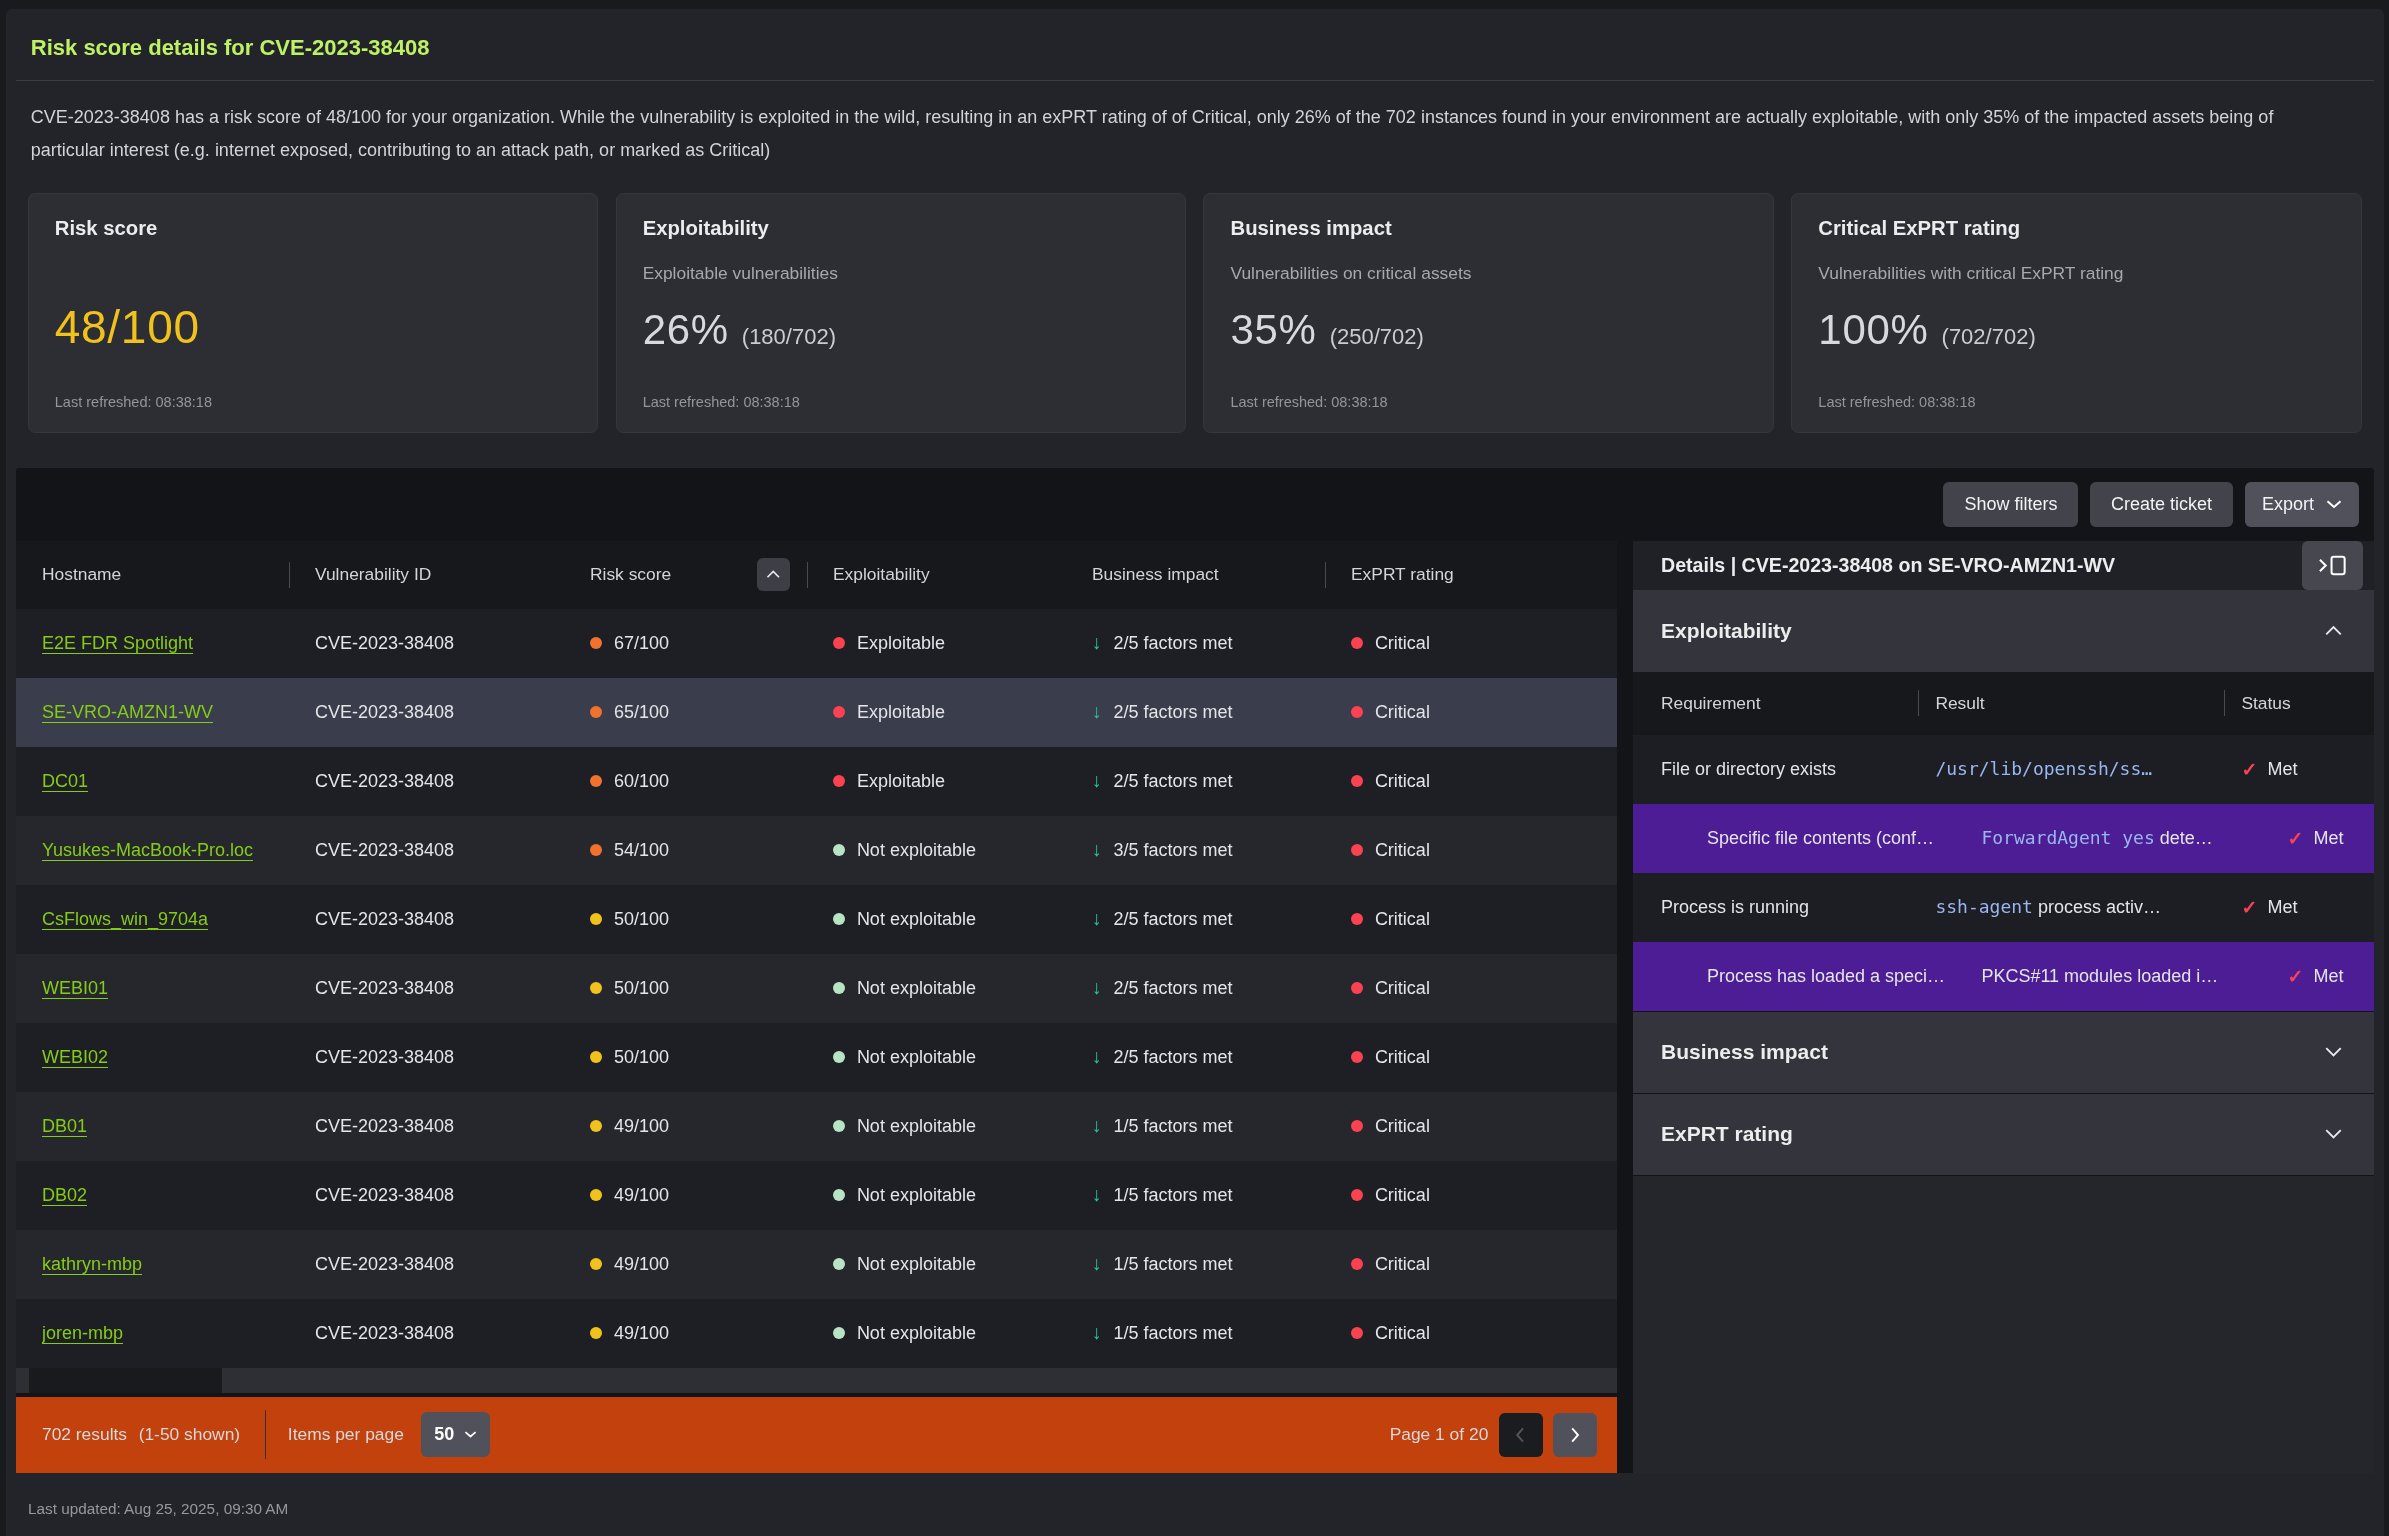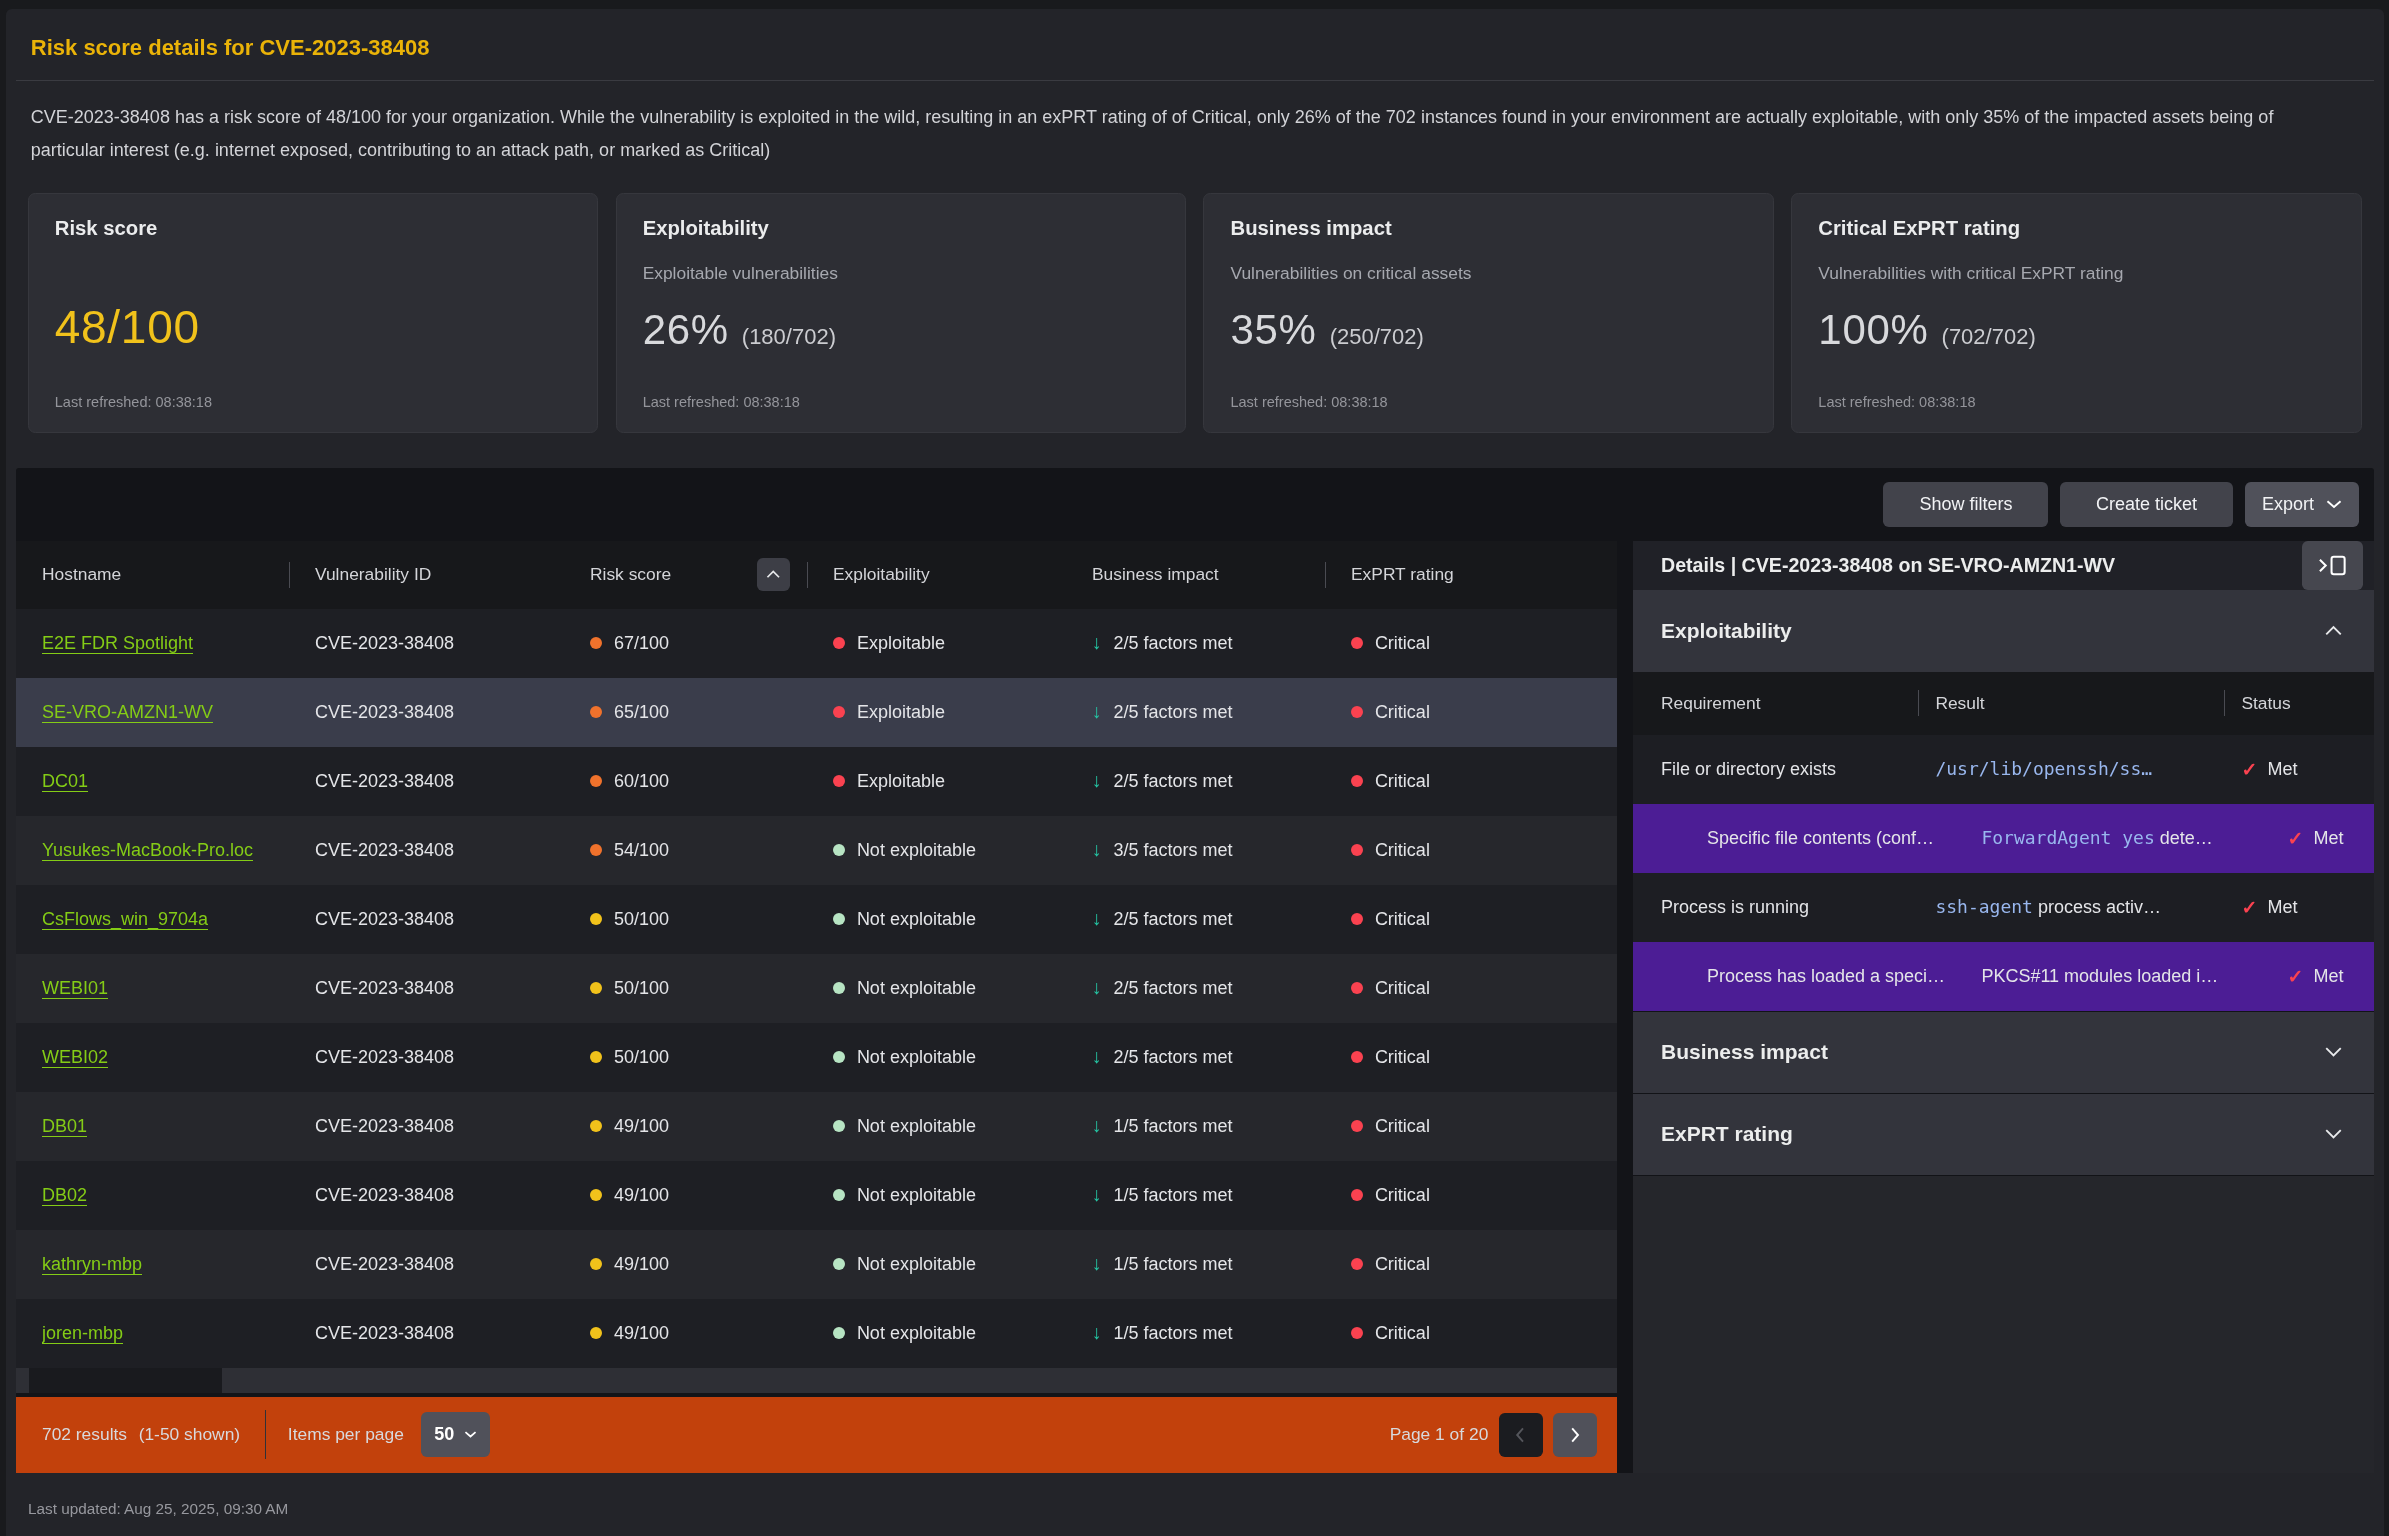--- a/index.html
+++ b/index.html
@@ -2,42 +2,42 @@
 <html style="font-size:11.6px"><head>
 <meta charset="utf-8">
 <style>
   * { margin:0; padding:0; box-sizing:border-box; }
   html,body { width:2389px; height:1537px; overflow:hidden; background:#191a1d;
     font-family:"Liberation Sans", sans-serif; color:#e8e9eb; }
   .wrapper { position:absolute; left:5.8px; top:8.7px; width:2378px; height:1528px;
     background:#232429; border-radius:5.8px 5.8px 0 0; }
 
   
-  .page-title { margin:26px 25px 19px 25px; font-size:22px; font-weight:600; color:#eab308; }
+  .page-title { margin:26px 25px 19px 25px; font-size:22px; font-weight:600; color:#bef264; }
   .hr { height:0.7px; background:#3a3b41; margin:0 10.2px; }
   .description { margin:20.3px 51px 0 25px; font-size:18px; line-height:33px; color:#d2d3d7; }
 
   
   .cards { margin:26px 22px 0 22px; display:flex; gap:17.4px; height:240px; }
   .card { flex:1; background:#2d2e34; border:0.7px solid #36373d; border-radius:7.3px;
     padding:23px 26px; position:relative; display:flex; flex-direction:column; }
   .card-title { font-size:20.3px; font-weight:600; color:#ebeced; }
   .card-sub { margin-top:23px; font-size:17.4px; color:#a6a8af; }
   .card-valrow { position:absolute; left:26px; bottom:78px; display:flex; align-items:baseline; gap:13px; }
   .card-value { font-size:42px; font-weight:300; color:#d8d9dc; letter-spacing:0.7px; }
   .card-value.accent { font-size:46px; color:#f1c21b; }
   .card-frac { font-size:22px; font-weight:300; color:#cbccd0; }
   .card-refresh { position:absolute; left:26px; bottom:22px; font-size:14.5px; color:#94959b; }
 
   
   .workspace { margin:35px 10.2px 0 10.2px; height:1005px; background:#131418; border-radius:2.9px;
     display:flex; flex-direction:column; }
   .toolbar { flex:none; height:73px; display:flex; justify-content:flex-end; align-items:center;
     gap:11.6px; padding-right:14.5px; }
-  .btn { height:45px; padding:0 36px; border-radius:5.8px; background:#42434b; border:none;
+  .btn { height:45px; padding:0 21px; border-radius:5.8px; background:#42434b; border:none;
     color:#f2f3f5; font-size:18px; font-weight:500; font-family:inherit; display:flex;
     align-items:center; gap:11.6px; cursor:pointer; }
   .btn.light { background:#50515a; padding:0 17.4px; }
 
   .split { flex:1; display:flex; gap:16px; min-height:0; }
 
   
   .table-area { flex:none; width:1601px; display:flex; flex-direction:column; }
   .grid6 { display:grid; grid-template-columns:273px 275px 243px 259px 259px 293px; }
   .thead { flex:none; height:68px; background:#17181b; align-items:center; }

